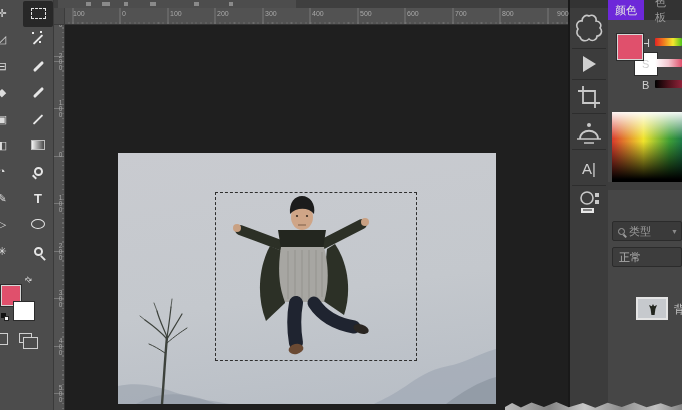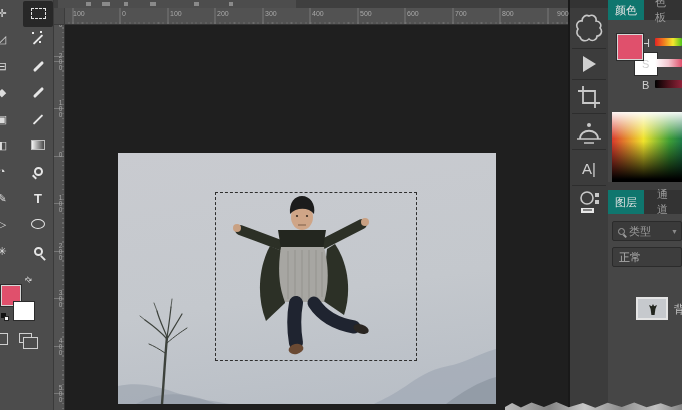--- a/index.html
+++ b/index.html
@@ -67,21 +67,21 @@
   #icostrip .cap { position:absolute; left:0; top:0; width:38px; height:8px; background:#333; }
   .sdiv { position:absolute; left:2px; width:34px; height:1px; background:#2d2d2d; }
   .sicon { position:absolute; left:0; width:38px; display:flex; align-items:center; justify-content:center; color:#cfcfcf; }
   .play-tri { width:0; height:0; border-left:13px solid #cfcfcf; border-top:8px solid transparent; border-bottom:8px solid transparent; }
   .atxt { font-size:15px; color:#cfcfcf; }
 
   
   #panels { left:608px; top:0; width:74px; height:410px; background:#464646; }
   .tabbar { position:absolute; left:0; width:74px; background:#333; }
   .tab { position:absolute; top:0; height:100%; display:flex; align-items:center; padding:0 7px; font-size:11px; color:#9a9a9a; }
-  .tab.active { background:#0f766e; color:#e2e2e2; }
+  .tab.active { background:#6d28d9; color:#e2e2e2; }
   .sl-label { position:absolute; font-size:11px; color:#cfcfcf; }
   .sl-bar { position:absolute; height:8px; border-radius:1px; }
   #spectrum { position:absolute; left:4px; top:112px; width:70px; height:70px;
     background:
       linear-gradient(to bottom, rgba(255,255,255,.95), rgba(255,255,255,0) 38%),
       linear-gradient(to top, #000 4%, rgba(0,0,0,0) 58%),
       linear-gradient(to right, #d83a2c, #f0e32c 45%, #3f9e36 82%, #1d7a48); }
   #spec-foot { position:absolute; left:0; top:182px; width:74px; height:8px; background:#3d3d3d; }
   .fieldbox { position:absolute; left:4px; width:70px; height:20px; background:#3a3a3a; border:1px solid #2b2b2b; border-radius:2px; display:flex; align-items:center; color:#9d9d9d; font-size:11px; }
   .mag { width:7px; height:7px; border:1.5px solid #9d9d9d; border-radius:50%; position:relative; margin:0 4px 0 5px; }
@@ -319,24 +319,20 @@
     <div class="abs" style="left:26px;top:52px;width:24px;height:24px;background:#fff;border:1px solid #2c2c2c"></div>
     <span class="sl-label" style="left:34px;top:37px">H</span>
     <div class="sl-bar" style="left:47px;top:38px;width:27px;background:linear-gradient(to right,#e32424,#f07f1f,#f5e62e,#52c41a)"></div>
     <span class="sl-label" style="left:34px;top:58px">S</span>
     <div class="sl-bar" style="left:47px;top:59px;width:27px;background:linear-gradient(to right,#ffffff,#f3c6cf,#e0506c)"></div>
     <span class="sl-label" style="left:34px;top:79px">B</span>
     <div class="sl-bar" style="left:47px;top:80px;width:27px;background:linear-gradient(to right,#000000,#4d121c,#8f2239)"></div>
     <div id="spectrum"></div>
     <div id="spec-foot"></div>
 
-    <div class="tabbar" style="top:190px;height:24px">
-      <div class="tab active" style="left:0">图层</div>
-      <div class="tab" style="left:42px">通道</div>
-    </div>
     <div class="fieldbox" style="top:247px;background:#3d3d3d;color:#b5b5b5">
       <span style="margin-left:6px">正常</span>
     </div>
     <div class="fieldbox" style="top:221px">
       <span class="mag"></span>
       <span>类型</span>
       <span class="chev">▼</span>
     </div>
 
   </div>

